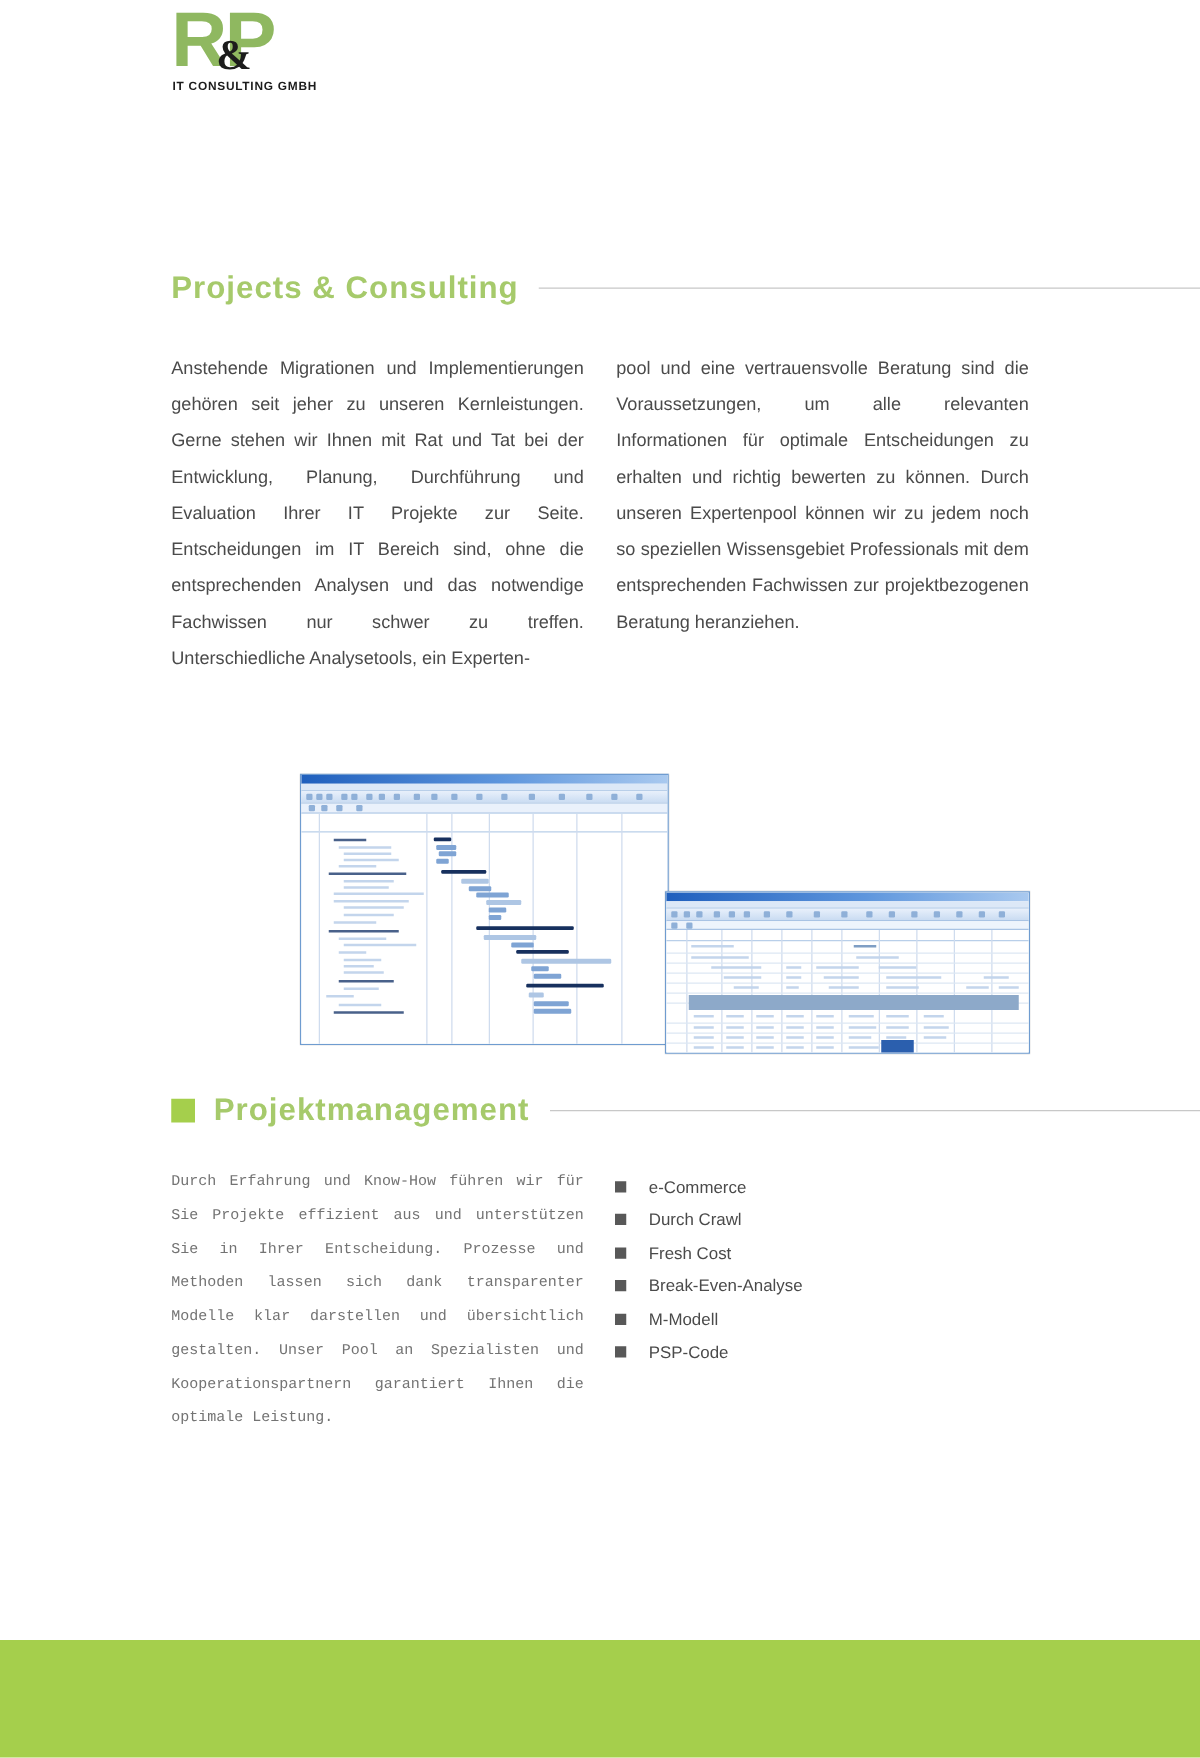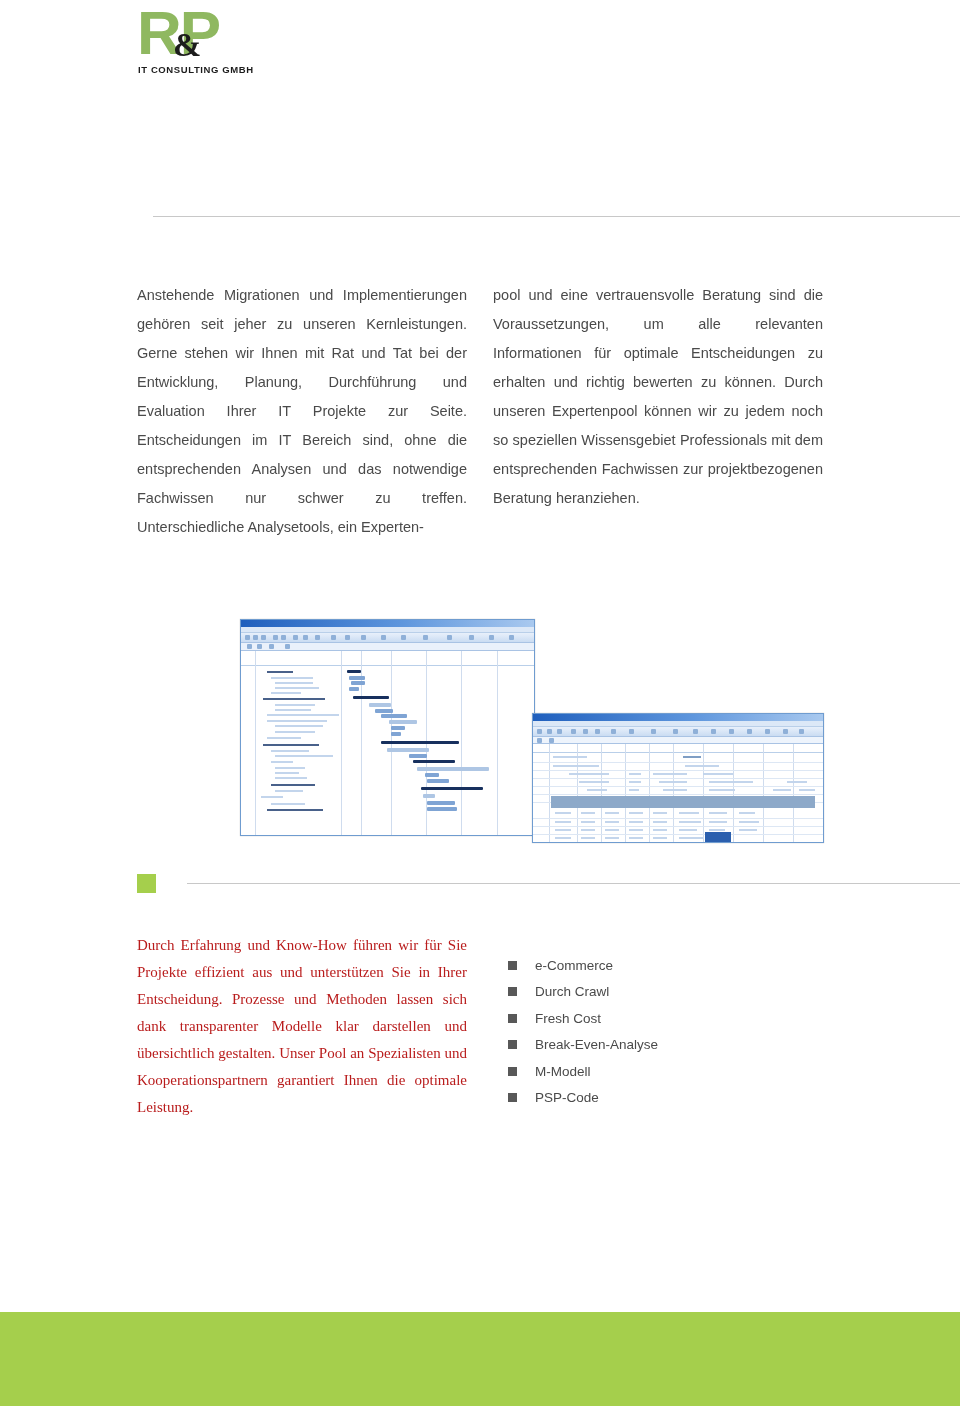--- a/index.html
+++ b/index.html
@@ -114,35 +114,35 @@
     text-justify: inter-word;
   }
   .col-left-top  { left: 137px; top: 281px; }
   .col-right-top { left: 493px; top: 281px; }
 
   .col-left-bottom {
     position: absolute;
     left: 137px;
     top: 932px;
     width: 330px;
-    font-family: Liberation Serif, serif;
-    font-size: 15px;
+    font-family: Liberation Mono, monospace;
+    font-size: 12px;
     line-height: 27px;
-    color: #b91c1c;
+    color: #737373;
     text-align: justify;
     text-justify: inter-word;
   }
 
   
   .bullet-list {
     position: absolute;
     left: 492px;
     top: 936px;
     list-style: none;
-    margin: 16px;
+    margin: 0;
     padding: 0;
   }
   .bullet-list li {
     display: flex;
     align-items: center;
     height: 26.5px;
     font-family: "Liberation Sans", sans-serif;
     font-size: 13.5px;
     color: #4a4a4a;
   }
@@ -265,20 +265,21 @@
 
   <div class="logo">
     <div class="logo-mark">
       <span class="logo-letters">RP</span>
       <span class="logo-amp">&amp;</span>
       <span class="logo-sub">IT CONSULTING GMBH</span>
     </div>
   </div>
 
   <div class="section-head h1">
+    <div class="head-title">Projects &amp; Consulting</div>
     <div class="head-rule"></div>
   </div>
 
   <div class="col col-left-top">Anstehende Migrationen und Implementierungen gehören seit jeher zu unseren Kernleistungen. Gerne stehen wir Ihnen mit Rat und Tat bei der Entwicklung, Planung, Durchführung und Evaluation Ihrer IT Projekte zur Seite. Entscheidungen im IT Bereich sind, ohne die entsprechenden Analysen und das notwendige Fachwissen nur schwer zu treffen. Unterschiedliche Analysetools, ein Experten-</div>
 
   <div class="col col-right-top">pool und eine vertrauensvolle Beratung sind die Voraussetzungen, um alle relevanten Informationen für optimale Entscheidungen zu erhalten und richtig bewerten zu können. Durch unseren Expertenpool können wir zu jedem noch so speziellen Wissensgebiet Professionals mit dem entsprechenden Fachwissen zur projektbezogenen Beratung heranziehen.</div>
 
   <div class="shots">
 
     <div class="shot shot-gantt">
@@ -487,20 +488,21 @@
         <div class="sh-cell" style="left:176px;top:93px;width:14px"></div>
 
         <div class="sh-sel" style="left:172px;top:88px;width:26px;height:12px"></div>
 
       </div>
     </div>
   </div>
 
   <div class="section-head h2">
     <div class="head-bullet"></div>
+    <div class="head-title">Projektmanagement</div>
     <div class="head-rule"></div>
   </div>
 
   <div class="col-left-bottom">Durch Erfahrung und Know-How führen wir für Sie Projekte effizient aus und unterstützen Sie in Ihrer Entscheidung. Prozesse und Methoden lassen sich dank transparenter Modelle klar darstellen und übersichtlich gestalten. Unser Pool an Spezialisten und Kooperationspartnern garantiert Ihnen die optimale Leistung.</div>
 
   <ul class="bullet-list">
     <li>
       <span class="bullet-sq"></span>
       <span>e-Commerce</span>
     </li>

